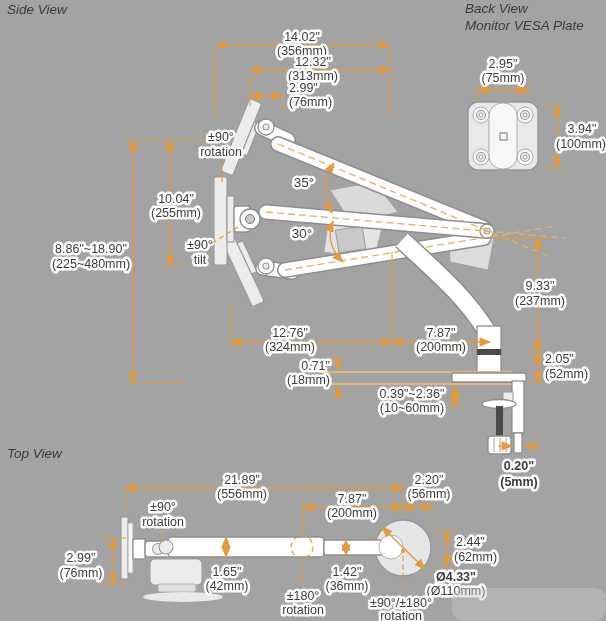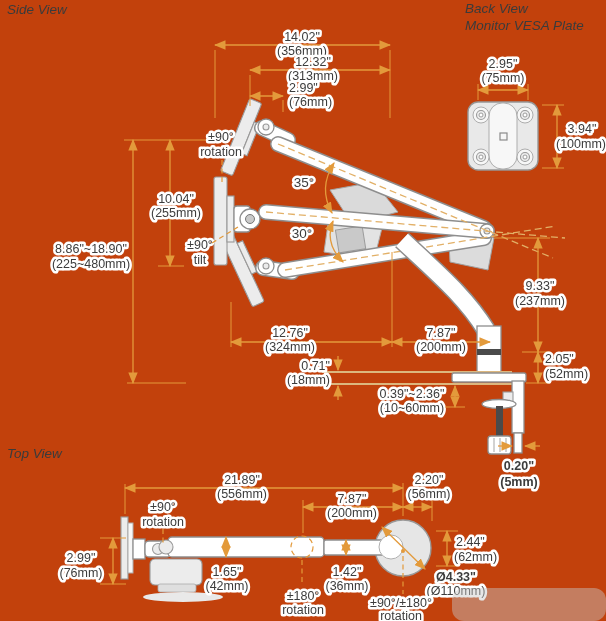--- a/index.html
+++ b/index.html
@@ -1,16 +1,16 @@
 <!DOCTYPE html>
 <html style="--dim: #E39A3B; --cl: #E2B067; --desk: #DCB77E; --txt: #3C3C3C;"><head>
 <meta charset="utf-8">
 <style>
   html,body{margin:0;padding:0;background:#fff;}
-  .stage{position:relative;width:606px;height:621px;background:#c2410c;overflow:hidden;
+  .stage{position:relative;width:606px;height:621px;background:#a3a3a3;overflow:hidden;
          font-family:"Liberation Sans",sans-serif;}
   svg text{font-family:"Liberation Sans",sans-serif;font-size:12.5px;fill:var(--txt,#3C3C3C);}
   .t{text-anchor:middle;}
   .e{text-anchor:end;}
   .mask{paint-order:stroke;stroke:#ffffff;stroke-width:5px;stroke-linejoin:round;}
   .b{font-weight:bold;}
   .ang{font-size:13.5px;}
   .title{font-style:italic;font-size:13.5px;fill:#3B3B3B;}
   .dl{stroke:var(--dim,#E39A3B);stroke-width:1.3;fill:none;}
   .ext{stroke:var(--dim,#E39A3B);stroke-width:1;fill:none;}

